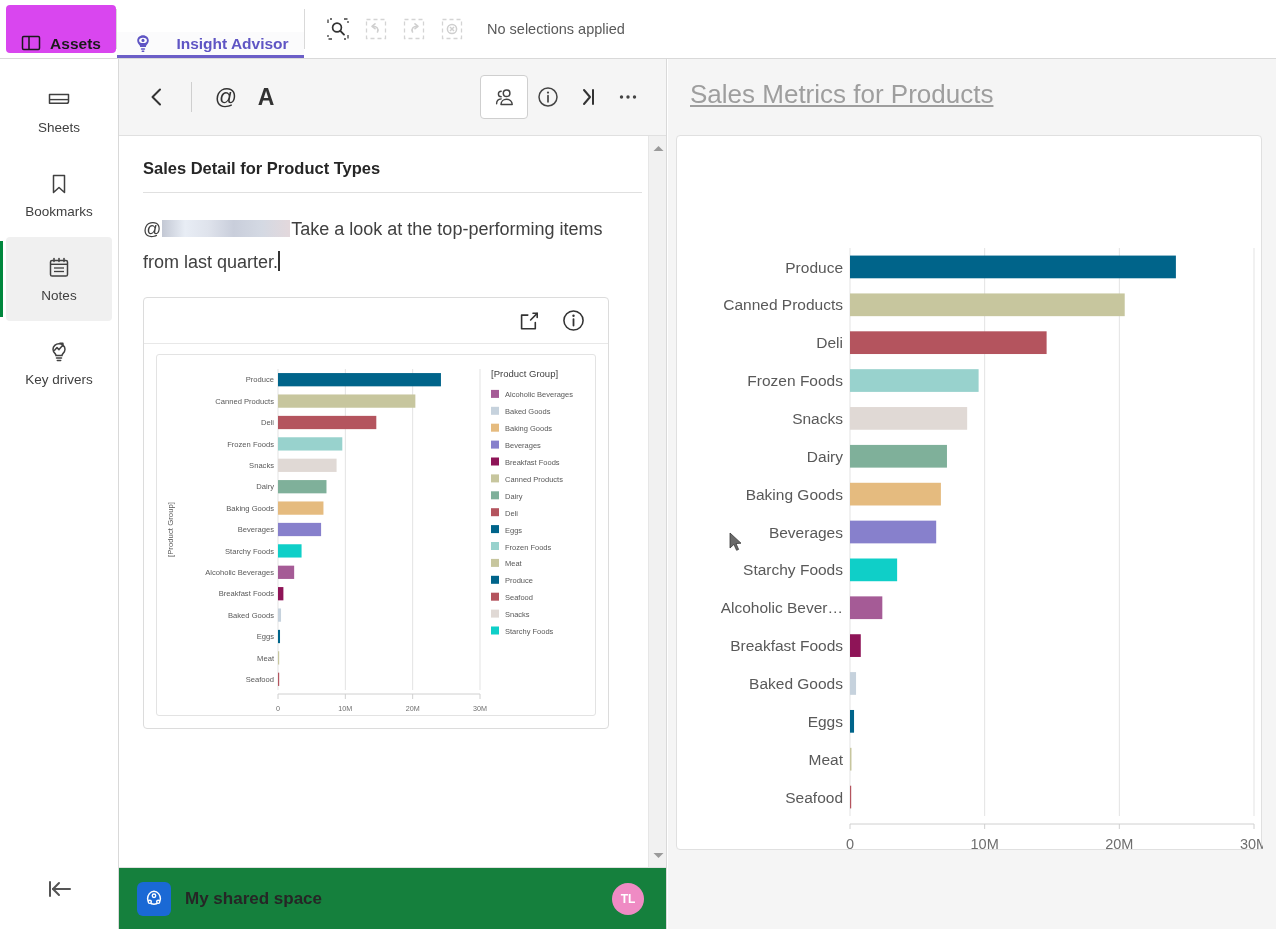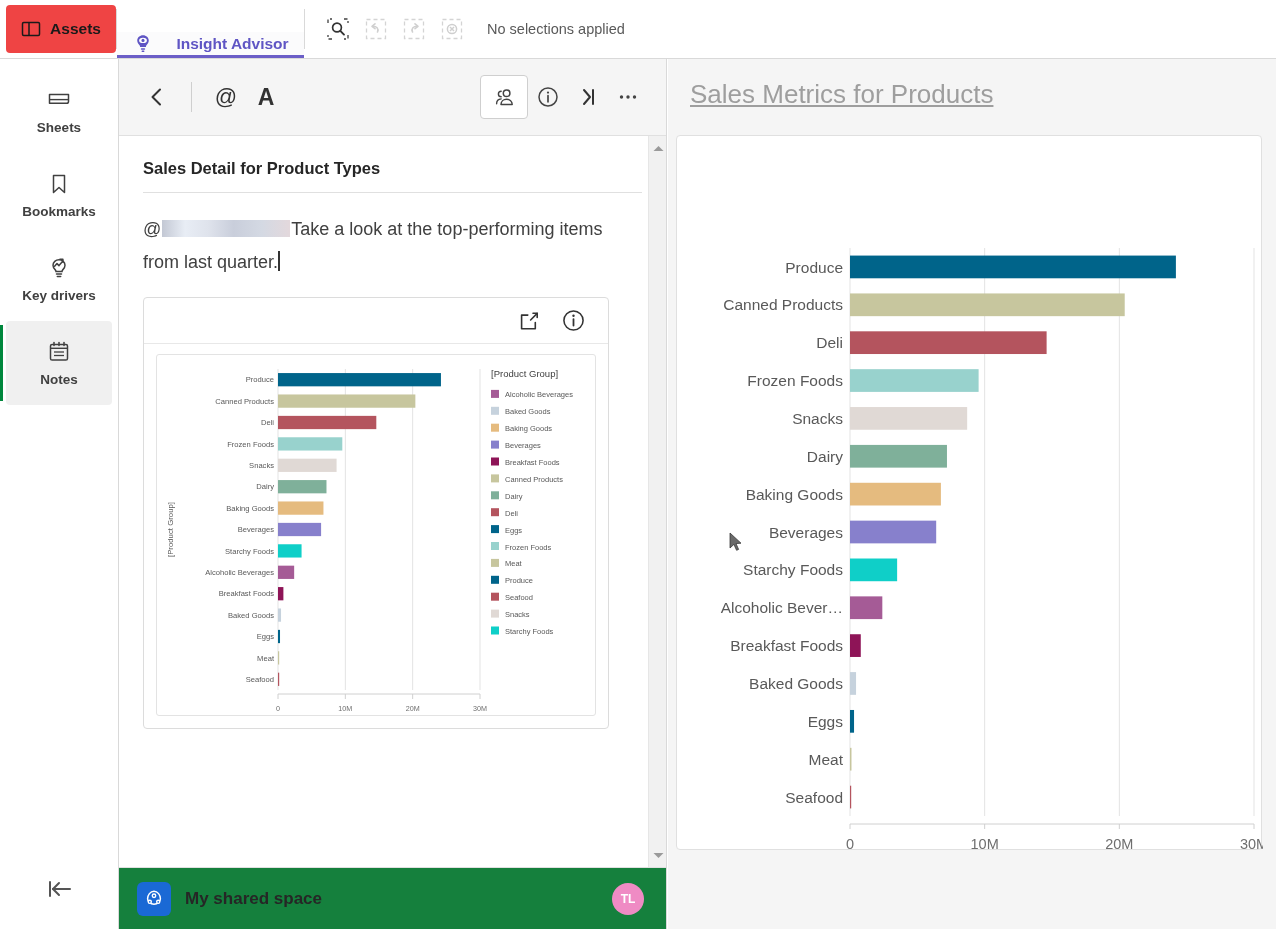--- a/index.html
+++ b/index.html
@@ -13,22 +13,22 @@
 
   
   .topbar {
     position: absolute; top: 0; left: 0; width: 1276px; height: 59px;
     background: #ffffff;
     border-bottom: 1px solid #d9d9d9;
     display: flex; align-items: stretch;
   }
   .assets-btn {
     width: 110px; margin: 5px 0 5px 6px;
-    background: #ef4444; border-radius: 4px;
-    display: flex; align-items: center; justify-content: center; gap: 9px;
+    background: #d946ef; border-radius: 4px;
+    display: flex; align-items: flex-end; justify-content: center; gap: 9px;
     cursor: pointer;
   }
   .assets-label { font-size: 15.5px; color: #1a1a1a; font-weight: 600; }
   .topbar-div { width: 1px; background: #d9d9d9; margin: 9px 0; }
   .ia-tab {
     width: 187px; margin-left: 0;
     display: flex; align-items: center; justify-content: center; gap: 22px;
     background: #fbfbfc;
     border-bottom: 3px solid #6b5ec7;
     cursor: pointer;
@@ -44,21 +44,21 @@
   }
   .sel-btn.disabled { cursor: default; }
   .no-sel {
     font-size: 14.5px; color: #595959; margin-left: 16px;
     display: flex; align-items: center;
   }
 
   
   .rail {
     position: absolute; top: 59px; left: 0; width: 119px; height: 870px;
-    background: #ffffff; border-right: 1px solid #d9d9d9; font-weight: bold;
+    background: #ffffff; border-right: 1px solid #d9d9d9;
   }
   .rail-item {
     position: relative; margin: 0 6px; height: 84px; border-radius: 4px;
     display: flex; flex-direction: column; align-items: center;
     justify-content: center; gap: 7px; cursor: pointer;
   }
   .rail-item.active { background: #f0f0f0; }
   .rail-item.active::before {
     content: ""; position: absolute; left: -6px; top: 4px;
     width: 3px; height: 76px; background: #00873d;
@@ -259,46 +259,46 @@
 
     <div class="rail-item">
       <span>
         <svg width="26" height="26" viewBox="0 0 26 26">
           <path d="M7.5 4.5h11v17l-5.5-5-5.5 5z" fill="none" stroke="#404040" stroke-width="1.5" stroke-linejoin="round"></path>
         </svg>
       </span>
       <span class="rail-label">Bookmarks</span>
     </div>
 
-    <div class="rail-item">
-      <span>
-        <svg width="26" height="26" viewBox="0 0 26 26">
-          <path d="M7 10.2c0-3 2.7-5.4 6-5.4s6 2.4 6 5.4c0 1.9-1 3.3-2.1 4.4-.5.5-.9 1.1-.9 1.8h-6c0-.7-.4-1.3-.9-1.8C8 13.5 7 12.1 7 10.2z" fill="none" stroke="#404040" stroke-width="1.5"></path>
-          <line x1="10.5" y1="19" x2="15.5" y2="19" stroke="#404040" stroke-width="1.5" stroke-linecap="round"></line>
-          <line x1="11.3" y1="21.4" x2="14.7" y2="21.4" stroke="#404040" stroke-width="1.5" stroke-linecap="round"></line>
-          <path d="M8.6 11.3 11 8.6l2 2 3.5-4" fill="none" stroke="#404040" stroke-width="1.5" stroke-linejoin="round" stroke-linecap="round"></path>
-          <path d="M13.9 4.2h3v3" fill="none" stroke="#404040" stroke-width="1.5" stroke-linejoin="round" stroke-linecap="round"></path>
-        </svg>
-      </span>
-      <span class="rail-label">Key drivers</span>
-    </div>
-
     <div class="rail-item active">
       <span>
         <svg width="26" height="26" viewBox="0 0 26 26">
           <rect x="4.5" y="5.5" width="17" height="15.5" rx="1.6" fill="none" stroke="#404040" stroke-width="1.5"></rect>
           <line x1="4.5" y1="9.3" x2="21.5" y2="9.3" stroke="#404040" stroke-width="1.4"></line>
           <line x1="8" y1="3.5" x2="8" y2="6.4" stroke="#404040" stroke-width="1.5" stroke-linecap="round"></line>
           <line x1="13" y1="3.5" x2="13" y2="6.4" stroke="#404040" stroke-width="1.5" stroke-linecap="round"></line>
           <line x1="18" y1="3.5" x2="18" y2="6.4" stroke="#404040" stroke-width="1.5" stroke-linecap="round"></line>
           <line x1="8" y1="13" x2="18" y2="13" stroke="#404040" stroke-width="1.3"></line>
           <line x1="8" y1="16.5" x2="18" y2="16.5" stroke="#404040" stroke-width="1.3"></line>
         </svg>
       </span>
       <span class="rail-label">Notes</span>
+    </div>
+
+    <div class="rail-item">
+      <span>
+        <svg width="26" height="26" viewBox="0 0 26 26">
+          <path d="M7 10.2c0-3 2.7-5.4 6-5.4s6 2.4 6 5.4c0 1.9-1 3.3-2.1 4.4-.5.5-.9 1.1-.9 1.8h-6c0-.7-.4-1.3-.9-1.8C8 13.5 7 12.1 7 10.2z" fill="none" stroke="#404040" stroke-width="1.5"></path>
+          <line x1="10.5" y1="19" x2="15.5" y2="19" stroke="#404040" stroke-width="1.5" stroke-linecap="round"></line>
+          <line x1="11.3" y1="21.4" x2="14.7" y2="21.4" stroke="#404040" stroke-width="1.5" stroke-linecap="round"></line>
+          <path d="M8.6 11.3 11 8.6l2 2 3.5-4" fill="none" stroke="#404040" stroke-width="1.5" stroke-linejoin="round" stroke-linecap="round"></path>
+          <path d="M13.9 4.2h3v3" fill="none" stroke="#404040" stroke-width="1.5" stroke-linejoin="round" stroke-linecap="round"></path>
+        </svg>
+      </span>
+      <span class="rail-label">Key drivers</span>
     </div>
 
     <div class="rail-collapse">
       <svg width="34" height="24" viewBox="0 0 34 24">
         <line x1="7" y1="5" x2="7" y2="19" stroke="#555" stroke-width="2" stroke-linecap="round"></line>
         <line x1="10" y1="12" x2="27" y2="12" stroke="#555" stroke-width="2" stroke-linecap="round"></line>
         <path d="M16 6l-6 6 6 6" fill="none" stroke="#555" stroke-width="2" stroke-linecap="round" stroke-linejoin="round"></path>
       </svg>
     </div>
   </div>

